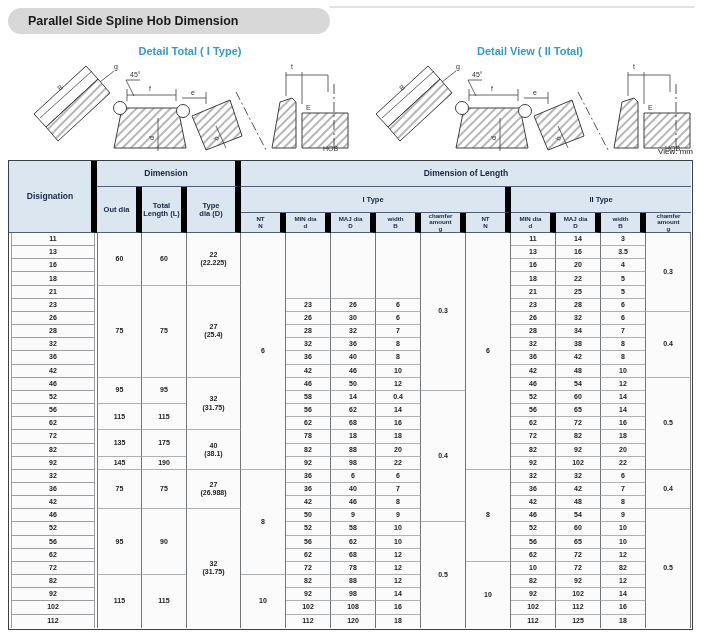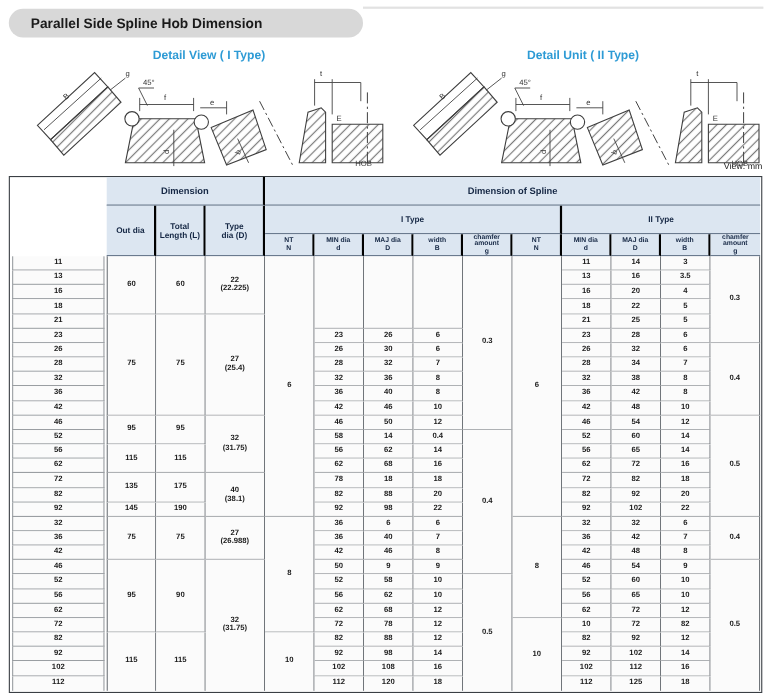--- a/index.html
+++ b/index.html
@@ -25,21 +25,21 @@
   .unit{position:absolute;left:500px;top:147px;width:193px;text-align:right;font-size:8px;color:#222;}
   
   .tbl{
     position:absolute;left:8px;top:160px;width:685px;height:470px;box-sizing:border-box;
     border:1.5px solid #3a3f44;background:#fff;
     display:grid;
     grid-template-columns:88px 45px 45px 54px repeat(10,45px);
     grid-template-rows:26px 26px 20px repeat(30,13.17px);
   }
   .hc{
-    background:#dce6f1;border-right:2px solid #000000;border-bottom:1px solid #4f6076;
+    background:#dce6f1;border-right:6px solid #000000;border-bottom:1px solid #4f6076;
     display:flex;align-items:center;justify-content:center;text-align:center;
     font-weight:bold;color:#152744;white-space:pre-line;line-height:1.05;overflow:hidden;
   }
   .hg{font-size:8.5px;}
   .hm{font-size:7.5px;}
   .sc{font-size:6.2px;line-height:1.05;}
   .noR{border-right:none;}
   .bc{
     background:#fbfbfb;border-right:1px solid #70757a;border-bottom:1px solid #aeb1b4;
     display:flex;align-items:center;justify-content:center;text-align:center;
@@ -52,22 +52,22 @@
   .noB{border-bottom:none;}
 </style>
 </head>
 <body>
 
 <div class="topline"></div>
 <div class="banner">
   <span>Parallel Side Spline Hob Dimension</span>
 </div>
 
-<div class="dv-title" id="dv1t">Detail View ( I Type)</div>
-<div class="dv-title" id="dv2t">Detail Unit ( II Type)</div>
+<div class="dv-title" id="dv1t">Detail Total ( I Type)</div>
+<div class="dv-title" id="dv2t">Detail View ( II Total)</div>
 
 <svg class="dv-svg" id="dv1" viewBox="0 0 322 94">
   <defs>
     <pattern id="hA" width="6" height="6" patternUnits="userSpaceOnUse" patternTransform="rotate(45)">
       <line x1="3" y1="0" x2="3" y2="6" stroke="#7a7a7a" stroke-width="1.1"></line>
     </pattern>
   </defs>
   <g stroke="#3f3f3f" stroke-width="1" fill="none">
     <polygon points="4,56 56,8 68,21 16,69" fill="#fff"></polygon>
     <line x1="10" y1="60" x2="62" y2="13" stroke-width="0.8"></line>
@@ -150,22 +150,23 @@
   <text x="124" y="82" transform="rotate(-90 124 82)">d</text>
   <text x="188" y="83" transform="rotate(-70 188 83)">b</text>
   <text x="261" y="11">t</text>
   <text x="276" y="52" font-size="6">E</text>
   <text x="293" y="93" font-size="6">HOB</text>
 </svg>
 
 <div class="unit">View: mm</div>
 
 <div class="tbl" id="tbl">
+  <div class="hc hg" style="grid-column:1;grid-row:1 / span 3">Disignation</div>
   <div class="hc hg" style="grid-column:2 / span 3;grid-row:1">Dimension</div>
-  <div class="hc hg noR" style="grid-column:5 / span 10;grid-row:1">Dimension of Spline</div>
+  <div class="hc hg noR" style="grid-column:5 / span 10;grid-row:1">Dimension of Length</div>
   <div class="hc hm" style="grid-column:3;grid-row:2 / span 2">Total
 Length (L)</div>
   <div class="hc hm" style="grid-column:2;grid-row:2 / span 2">Out dia</div>
   <div class="hc hm" style="grid-column:4;grid-row:2 / span 2">Type
 dia (D)</div>
   <div class="hc hm noR" style="grid-column:11 / span 4;grid-row:2">II Type</div>
   <div class="hc hm" style="grid-column:5 / span 6;grid-row:2">I Type</div>
   <div class="hc sc" style="grid-column:5;grid-row:3">NT
 N</div>
   <div class="hc sc" style="grid-column:6;grid-row:3">MIN dia

